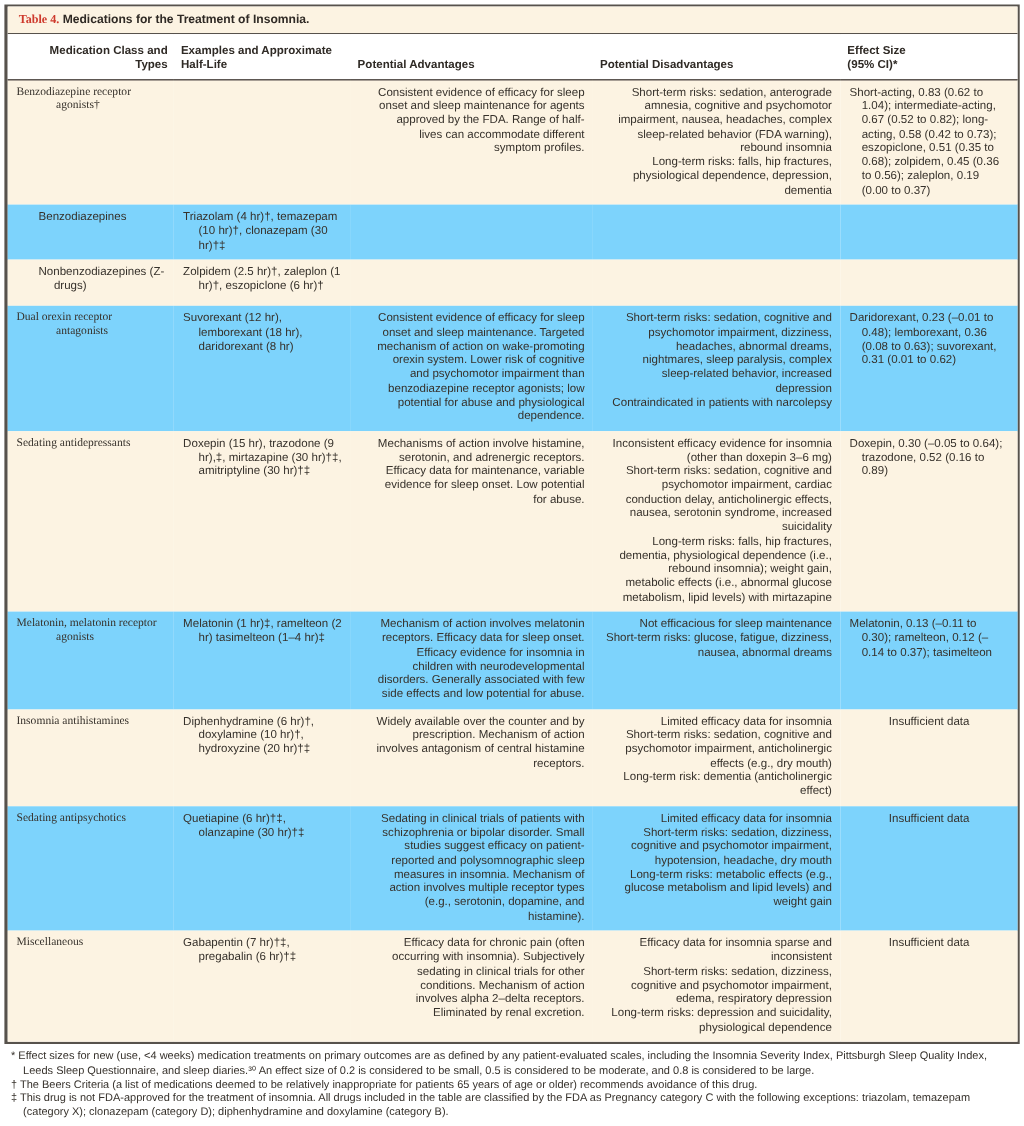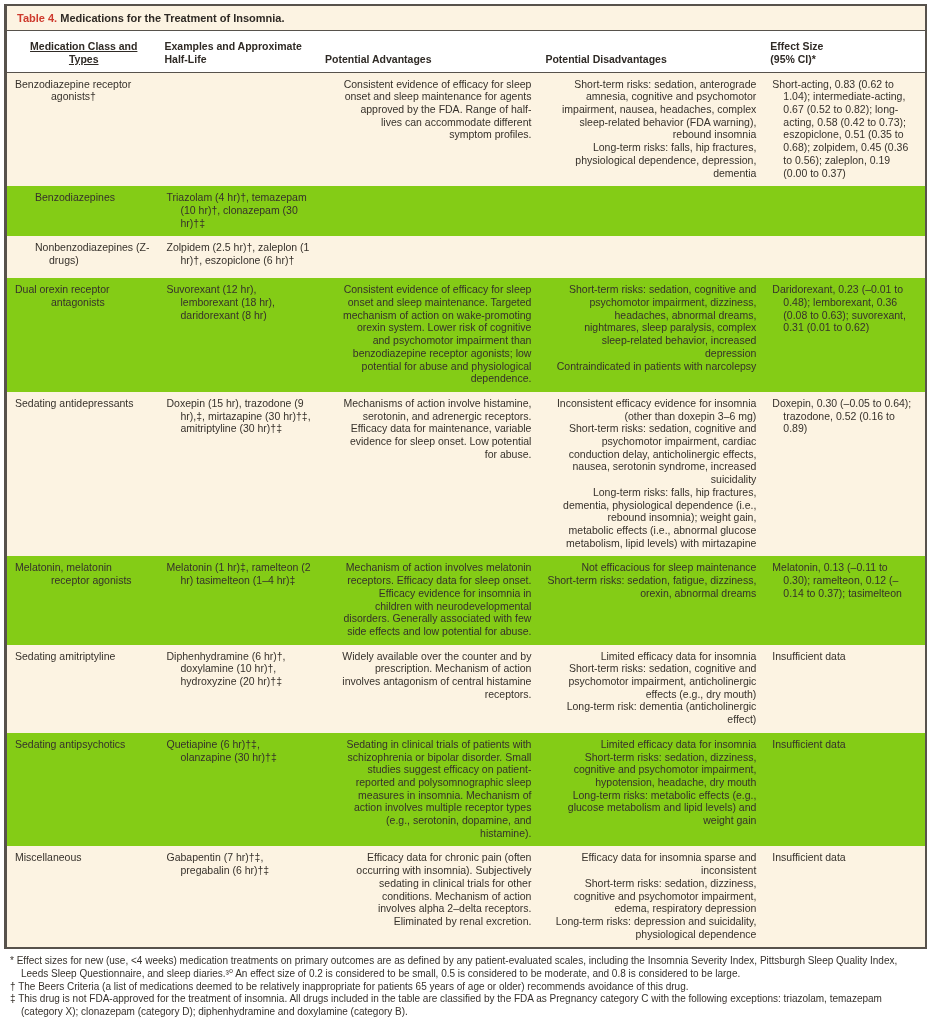--- a/index.html
+++ b/index.html
@@ -19,52 +19,52 @@
     background: #fff;
   }
   .titlebar {
     background: #fcf3e2;
     border-bottom: 1px solid #57524c;
     padding: 6px 10px 5px 10px;
     font-size: 11px;
     font-weight: bold;
     line-height: 1.2;
   }
-  .title-label { color: #ce3a2d; }
+  .title-label { color: #ce3a2d; font-family: Liberation Serif, serif; }
   .title-text { color: #2f2a25; }
 
   table { width: 100%; border-collapse: collapse; font-size: 10.5px; line-height: 1.21; }
   col.c1 { width: 16.5%; }
   col.c2 { width: 17.5%; }
   col.c3 { width: 24.0%; }
   col.c4 { width: 24.5%; }
   col.c5 { width: 17.5%; }
 
   thead th {
     font-weight: bold;
     text-align: left;
     vertical-align: bottom;
     background: #ffffff;
     border-bottom: 1px solid #57524c;
     padding: 9px 6px 6px 6px;
     white-space: pre-line;
     color: #2f2a25;
   }
-  thead th.left { text-align: center; padding-left: 8px; text-decoration: underline; }
+  thead th.left { text-align: right; padding-left: 8px; }
 
   tbody td { vertical-align: top; padding: 5px 8px 7px 8px; }
   tr.cream { background: #fcf3e2; }
-  tr.plain { background: #84cc16; }
+  tr.plain { background: #7dd3fc; }
 
   td p { margin: 0; }
   td.c3 p, td.c4 p { padding-left: 1.35em; text-indent: -1.35em; text-align: right; }
   td.c5 p { padding-left: 1.05em; text-indent: -1.05em; }
-  td.c5.center-text p { padding-left: 0; text-indent: 0; }
-
-  .cat    { padding-left: 36px; text-indent: -36px; }
+  td.c5.center-text p { padding-left: 0; text-indent: 0; text-align: center; }
+
+  .cat    { padding-left: 36px; text-indent: -36px; font-family: Liberation Serif, serif; }
   .subcat { padding-left: 34px; text-indent: -14px; }
   .examples { padding-left: 14px; text-indent: -14px; }
 
   .footnotes { padding: 6px 6px 7px 6px; font-size: 10px; line-height: 1.26; color: #36312b; }
   .footnotes p { margin: 0; padding-left: 11px; text-indent: -11px; }
 </style>
 </head>
 <body>
 
 <div class="page">
@@ -177,29 +177,29 @@
               <div class="cat">Melatonin, melatonin receptor agonists</div>
             </td>
           <td class="c2">
               <div class="examples">Melatonin (1 hr)‡, ramelteon (2 hr) tasimelteon (1–4 hr)‡</div>
             </td>
           <td class="c3">
               <p>Mechanism of action involves melatonin receptors. Efficacy data for sleep onset. Efficacy evidence for insomnia in children with neurodevelopmental disorders. Generally associated with few side effects and low potential for abuse.</p>
             </td>
           <td class="c4">
               <p>Not efficacious for sleep maintenance</p>
-              <p>Short-term risks: sedation, fatigue, dizziness, orexin, abnormal dreams</p>
+              <p>Short-term risks: glucose, fatigue, dizziness, nausea, abnormal dreams</p>
             </td>
           <td class="c5">
               <p>Melatonin, 0.13 (–0.11 to 0.30); ramelteon, 0.12 (–0.14 to 0.37); tasimelteon</p>
             </td>
         </tr>
         <tr class="cream">
           <td class="c1">
-              <div class="cat">Sedating amitriptyline</div>
+              <div class="cat">Insomnia antihistamines</div>
             </td>
           <td class="c2">
               <div class="examples">Diphenhydramine (6 hr)†, doxylamine (10 hr)†, hydroxyzine (20 hr)†‡</div>
             </td>
           <td class="c3">
               <p>Widely available over the counter and by prescription. Mechanism of action involves antagonism of central histamine receptors.</p>
             </td>
           <td class="c4">
               <p>Limited efficacy data for insomnia</p>
               <p>Short-term risks: sedation, cognitive and psychomotor impairment, anticholinergic effects (e.g., dry mouth)</p>

